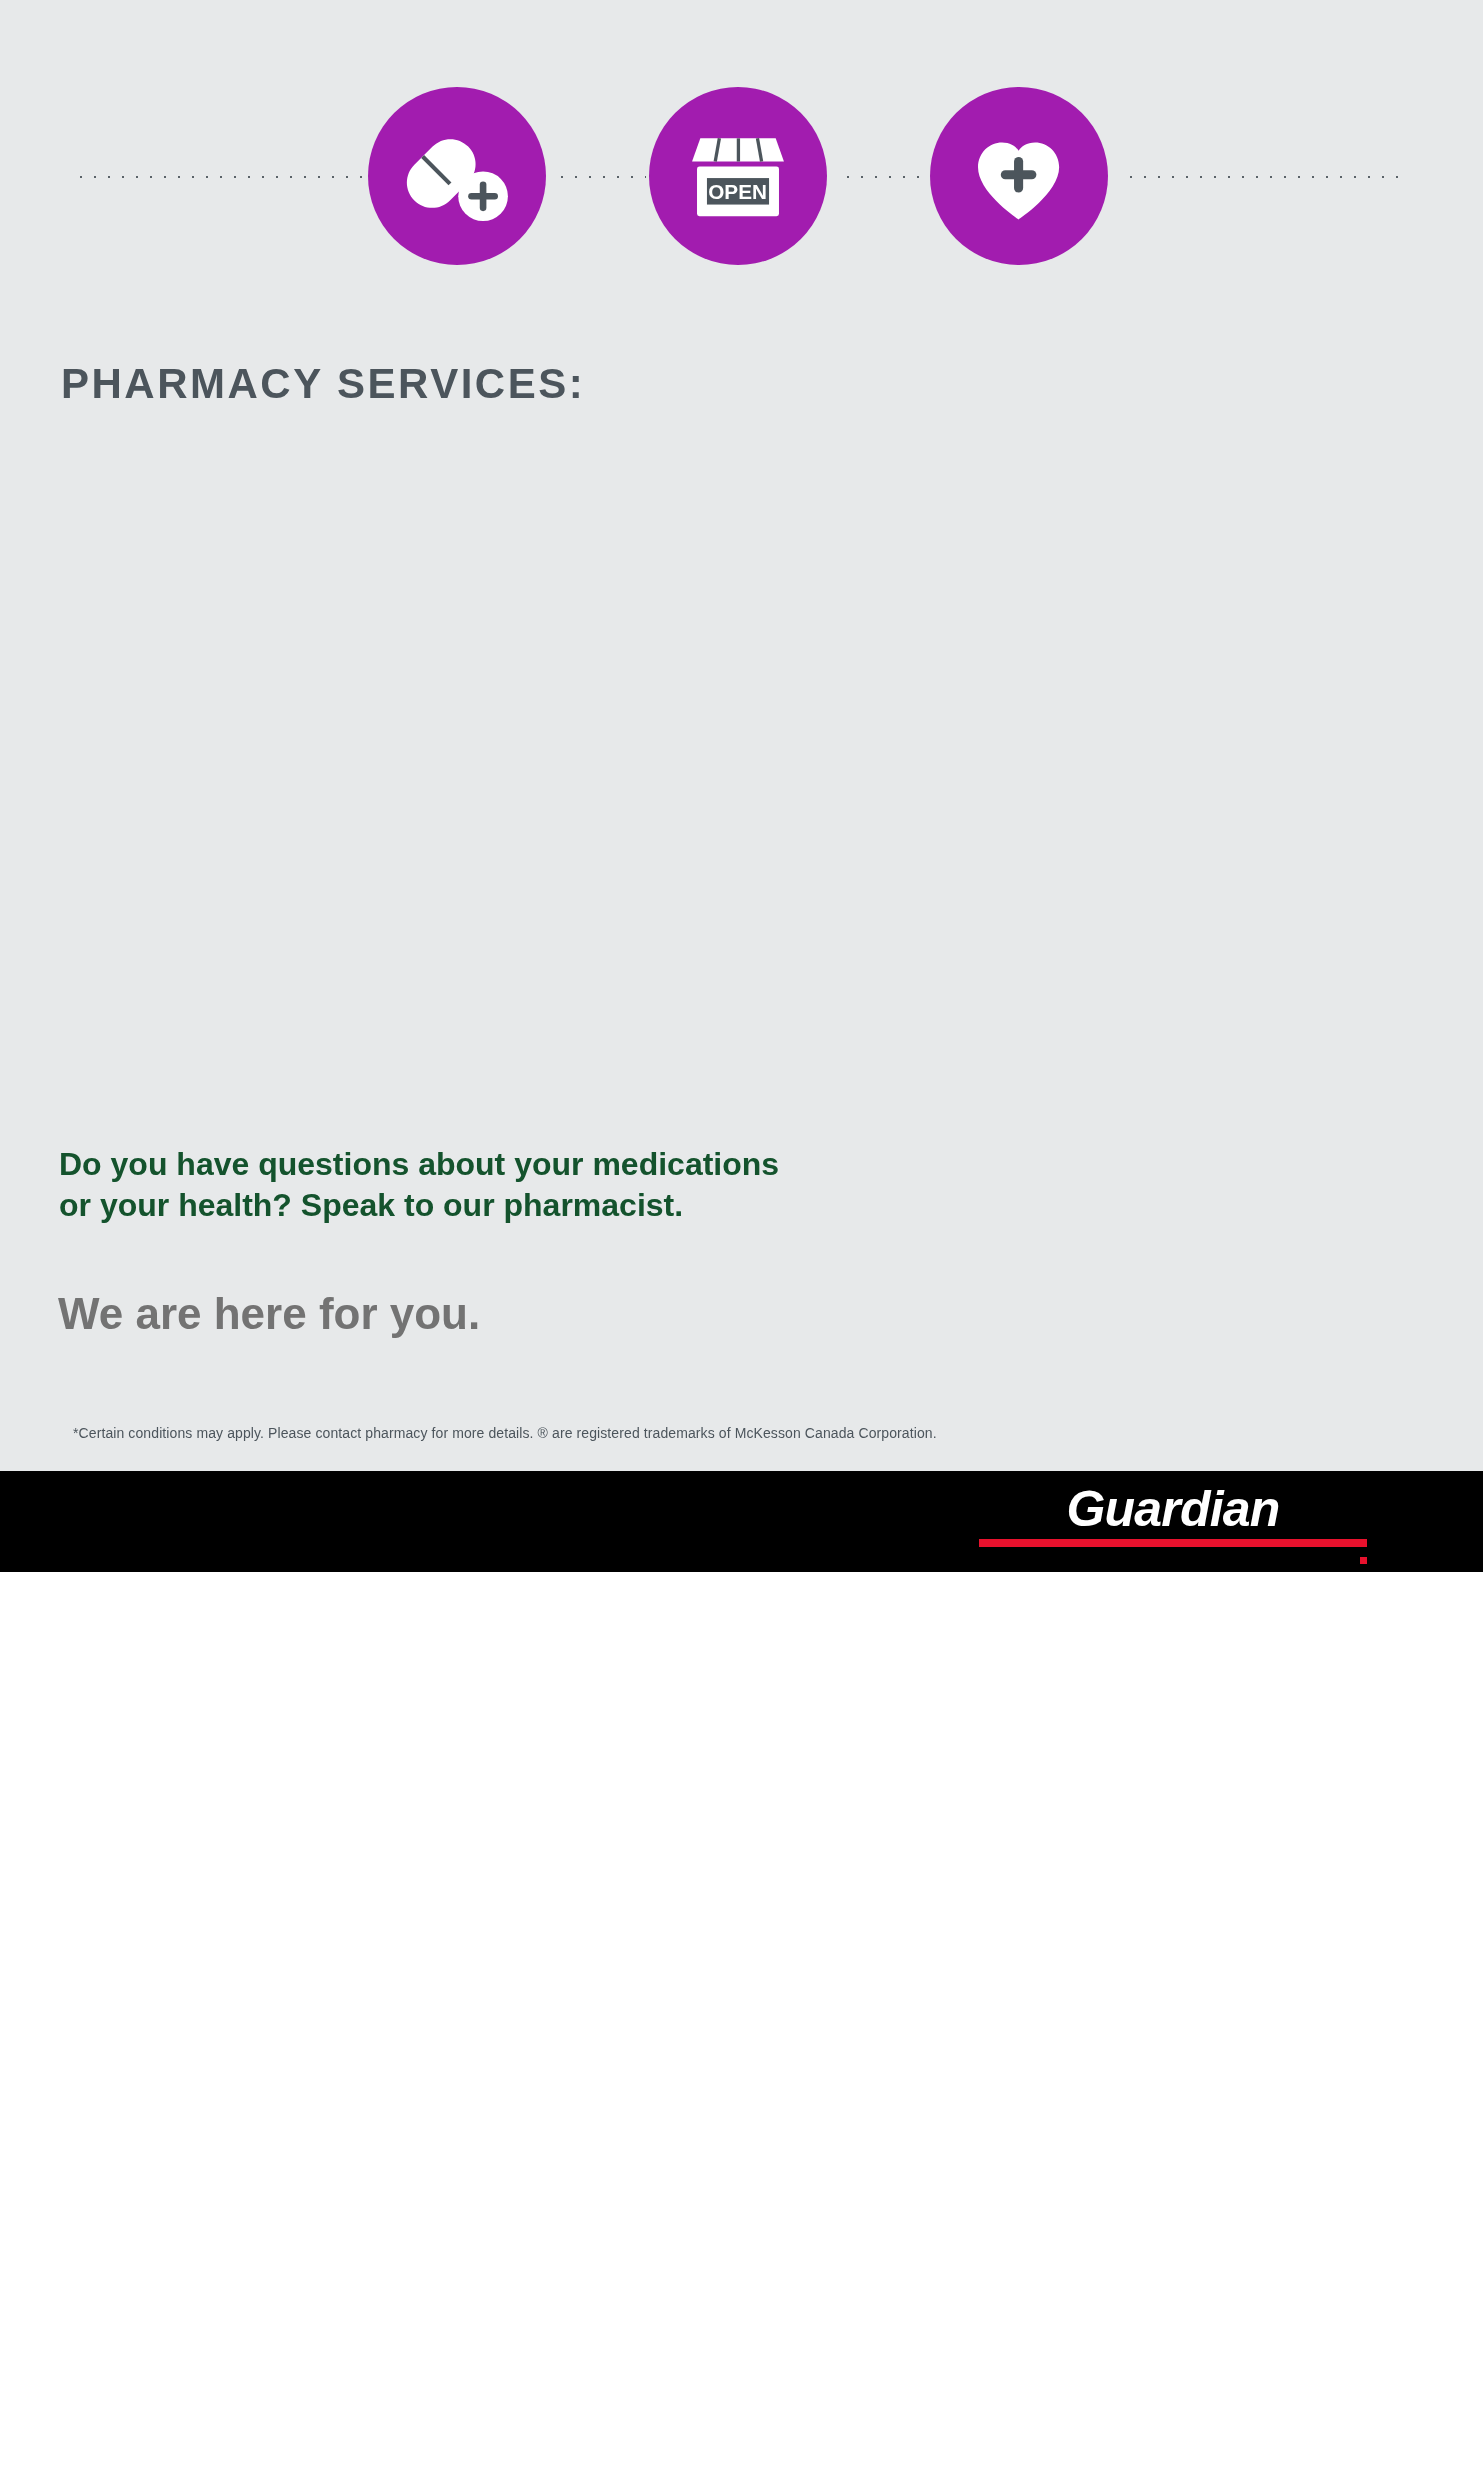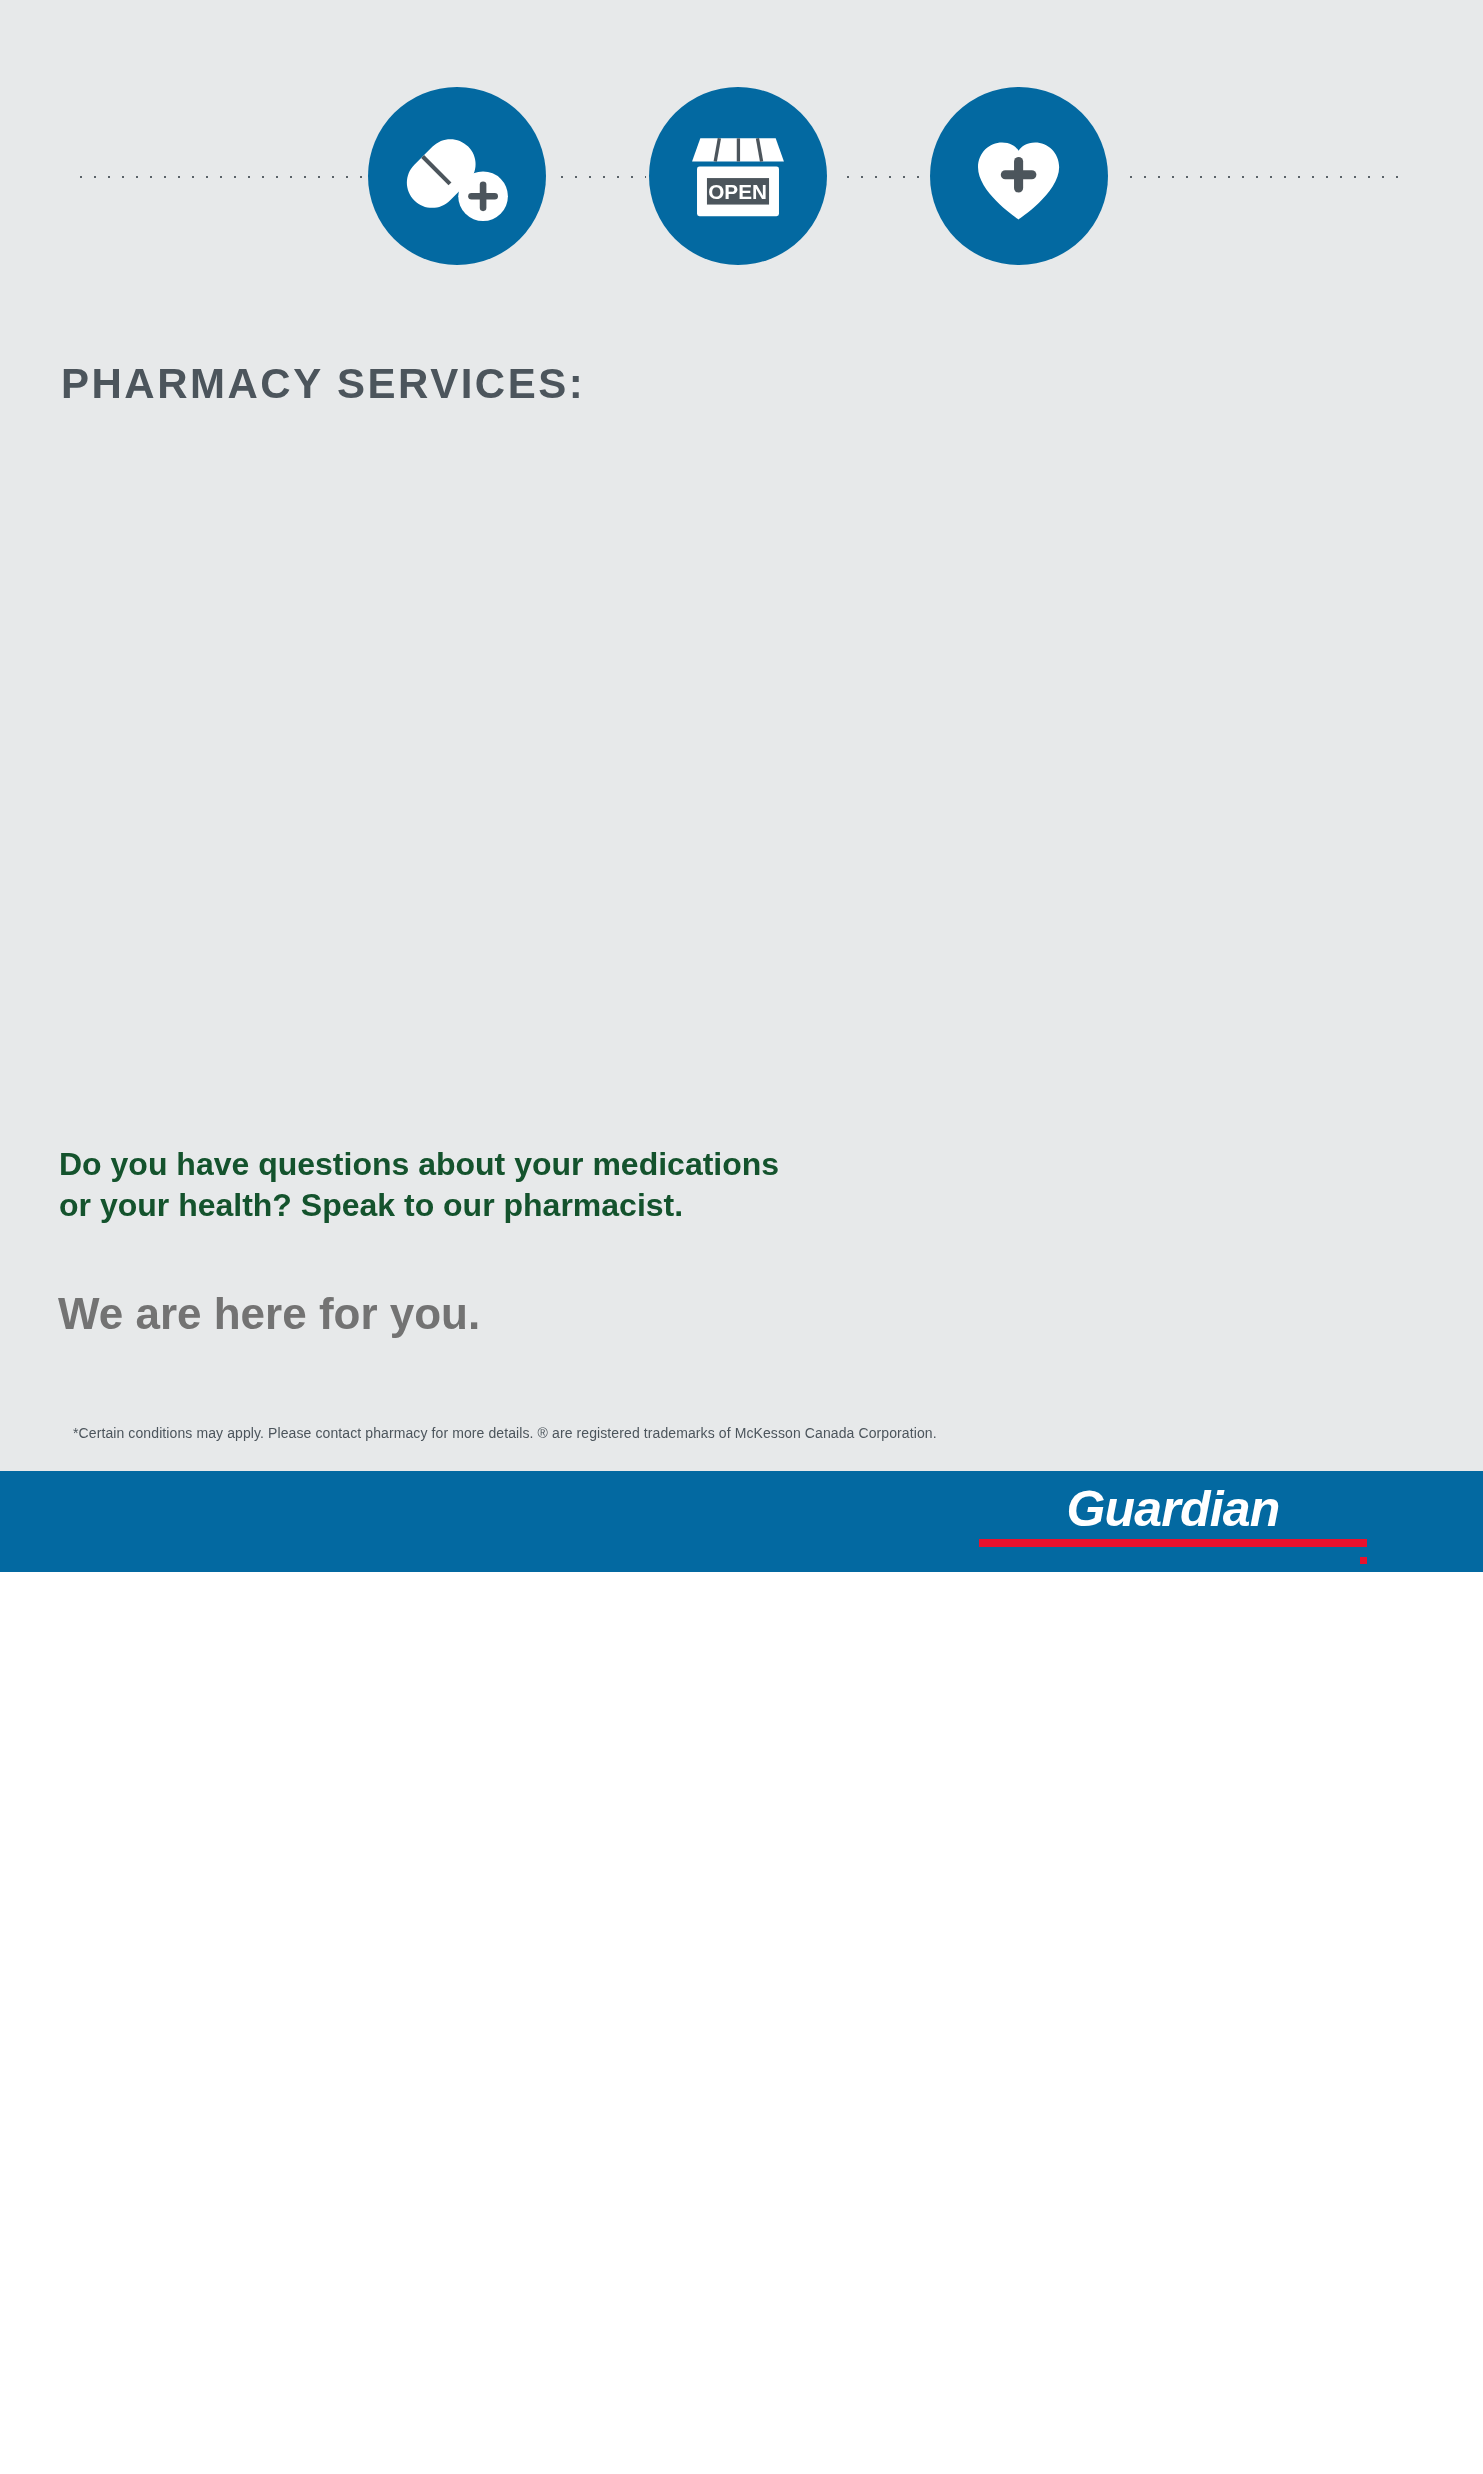--- a/index.html
+++ b/index.html
@@ -44,21 +44,21 @@
   .dl-2 { left: 555px; width: 91px; }
   .dl-3 { left: 841px; width: 91px; }
   .dl-4 { left: 1124px; width: 285px; }
 
   .circ {
     position: absolute;
     top: 0;
     width: 178px;
     height: 178px;
     border-radius: 50%;
-    background: #0369a1;
+    background: #a21caf;
     text-align: right;
   }
   .circ-1 { left: 368px; }
   .circ-2 { left: 649px; }
   .circ-3 { left: 930px; }
   .circ svg { display: block; }
 
   .section-title {
     position: absolute;
     left: 61px;
@@ -100,21 +100,21 @@
     margin-left: 14px;
   }
 
   
   .green-bar {
     position: absolute;
     left: 0;
     top: 1471px;
     width: 1483px;
     height: 102px;
-    background: #0369a1;
+    background: #000000;
   }
   .brand {
     position: absolute;
     right: 116px;
     top: 13.2px;
     width: 388px;
     height: 76px;
   }
   .brand-word {
     font-size: 50px;

